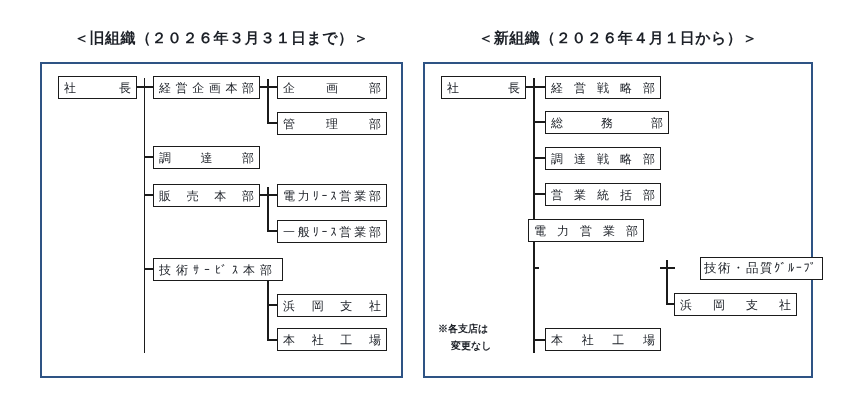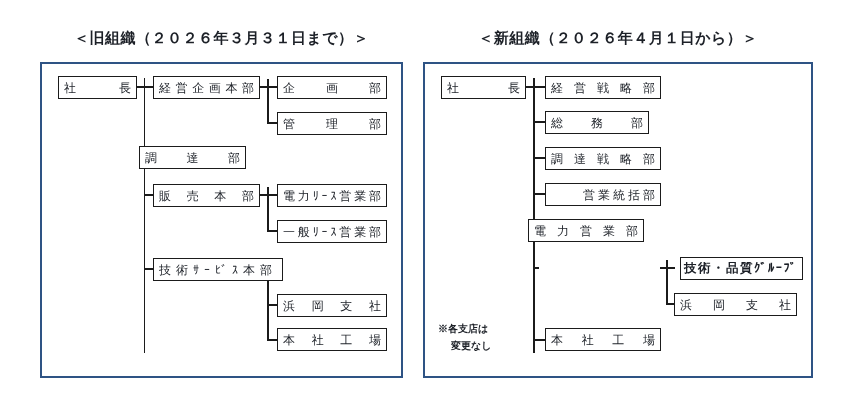--- a/index.html
+++ b/index.html
@@ -52,21 +52,21 @@
   <div class="node" style="left:153px;top:76px;width:107px;">
     <span>経営企画本部</span>
     </div>
   <div class="node" style="left:277px;top:76px;width:110px;">
     <span>企画部</span>
     </div>
   <div class="node" style="left:277px;top:112px;width:110px;">
     <span>管理部</span>
     </div>
 
-  <div class="node" style="left:139px;top:146px;width:107px;">
+  <div class="node" style="left:153px;top:146px;width:107px;">
     <span>調達部</span>
     </div>
 
   <div class="node" style="left:153px;top:184px;width:107px;">
     <span>販売本部</span>
     </div>
   <div class="node" style="left:277px;top:184px;width:110px;">
     <span>電力ﾘｰｽ営業部</span>
     </div>
   <div class="node" style="left:277px;top:220px;width:110px;">
@@ -107,37 +107,37 @@
 
   <div class="frame" style="left:423px;width:390px;"></div>
 
   <div class="node" style="left:441px;top:76px;width:85px;">
     <span>社長</span>
     </div>
 
   <div class="node" style="left:545px;top:76px;width:116px;">
     <span>経営戦略部</span>
     </div>
-  <div class="node" style="left:545px;top:111px;width:104px;">
+  <div class="node" style="left:545px;top:111px;width:124px;">
     <span>総務部</span>
     </div>
   <div class="node" style="left:545px;top:147px;width:116px;">
     <span>調達戦略部</span>
     </div>
-  <div class="node" style="left:545px;top:183px;width:116px;padding-left:32px;">
+  <div class="node" style="left:545px;top:183px;width:116px;">
     <span>営業統括部</span>
     </div>
   <div class="node" style="left:528px;top:219px;width:116px;">
     <span>電力営業部</span>
     </div>
   <div class="node" style="left:545px;top:328px;width:116px;">
     <span>本社工場</span>
     </div>
 
-  <div class="node small" style="left:680px;top:257px;width:123px;font-weight:bold;">
+  <div class="node small" style="left:700px;top:257px;width:123px;">
     <span>技術・品質ｸﾞﾙｰﾌﾟ</span>
     </div>
   <div class="node" style="left:674px;top:293px;width:123px;">
     <span>浜岡支社</span>
     </div>
 
   <div class="hline" style="left:526px;top:86px;width:9px;"></div>
   <div class="vline" style="left:533px;top:78px;height:275px;"></div>
   <div class="hline" style="left:533px;top:86px;width:13px;"></div>
   <div class="hline" style="left:533px;top:121px;width:13px;"></div>

